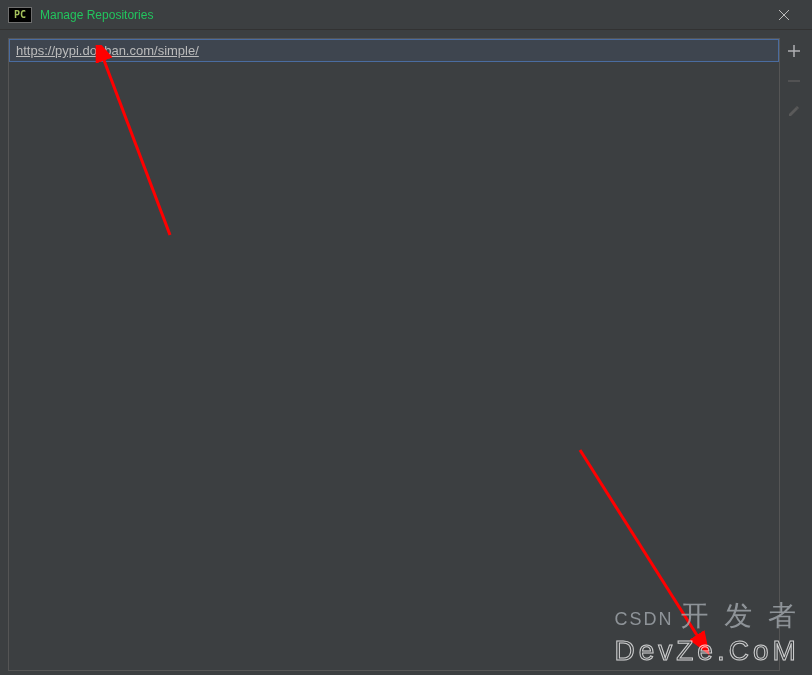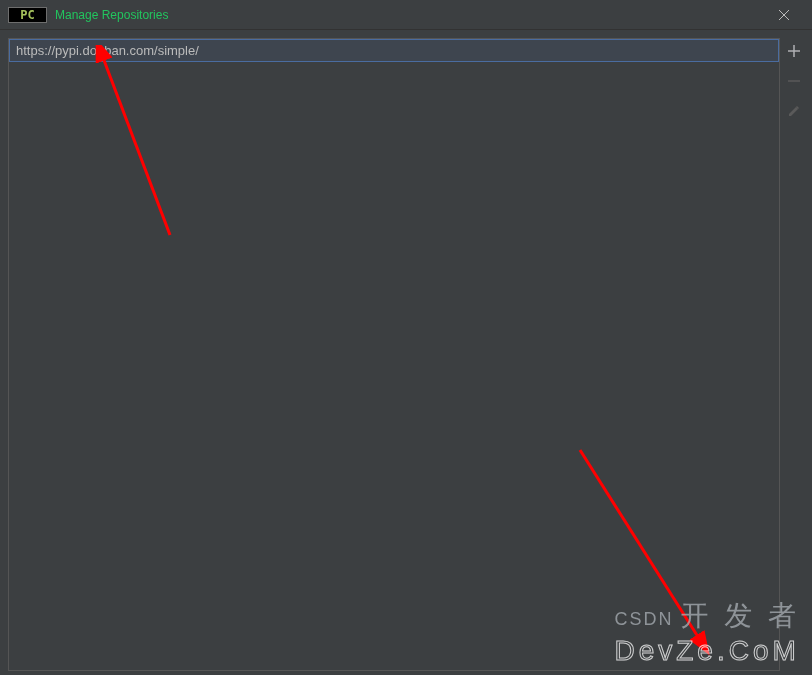--- a/index.html
+++ b/index.html
@@ -19,29 +19,29 @@
     }
     .titlebar {
       height: 30px;
       background: #3c3f41;
       display: flex;
       align-items: center;
       padding: 0 8px;
       border-bottom: 1px solid #323232;
     }
     .app-icon {
-      width: 39px;
+      width: 24px;
       height: 16px;
       background: #000;
       border: 1px solid #6e6e6e;
       margin-right: 8px;
       display: flex;
       align-items: center;
       justify-content: center;
-      font-size: 12px;
+      font-size: 10px;
       font-weight: bold;
       color: #a5c25c;
       font-family: monospace;
     }
     .title-text {
       flex: 1;
       color: #22c55e;
       font-size: 12px;
     }
     .close-btn {
@@ -54,20 +54,21 @@
       cursor: pointer;
     }
     .close-btn svg {
       width: 10px;
       height: 10px;
     }
     .content-area {
       display: flex;
       height: calc(100% - 30px);
       padding: 8px 4px 4px 8px;
+      text-decoration: underline;
     }
     .list-container {
       flex: 1;
       border: 1px solid #555555;
       background: #3c3f41;
       position: relative;
     }
     .list-item {
       padding: 3px 6px;
       color: #bbbbbb;

